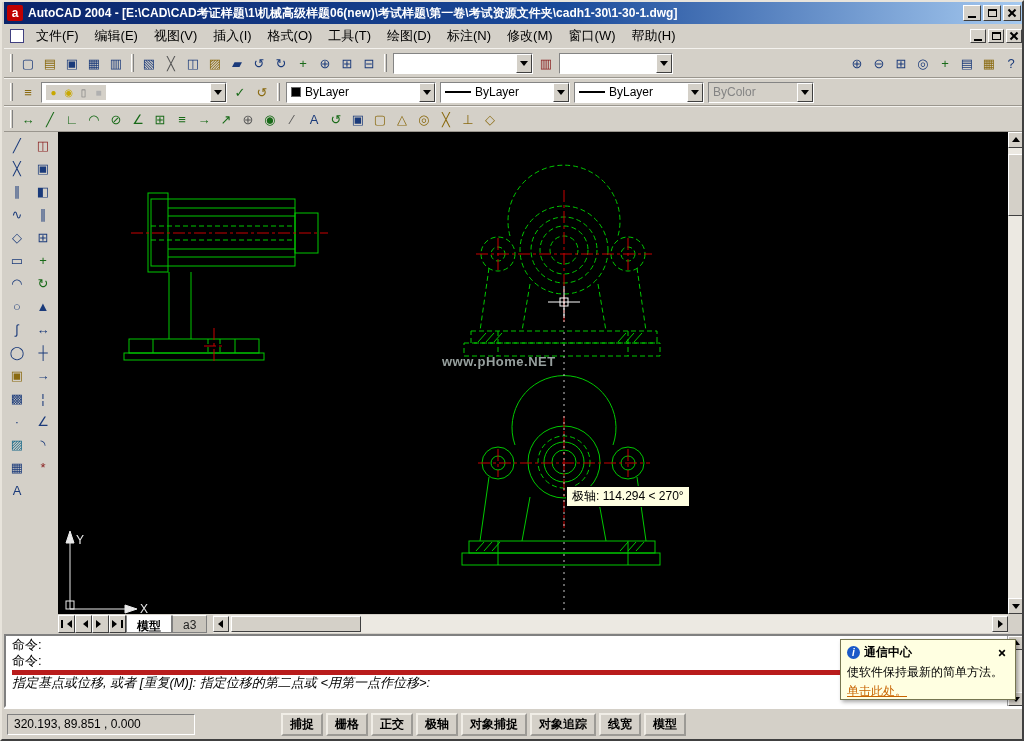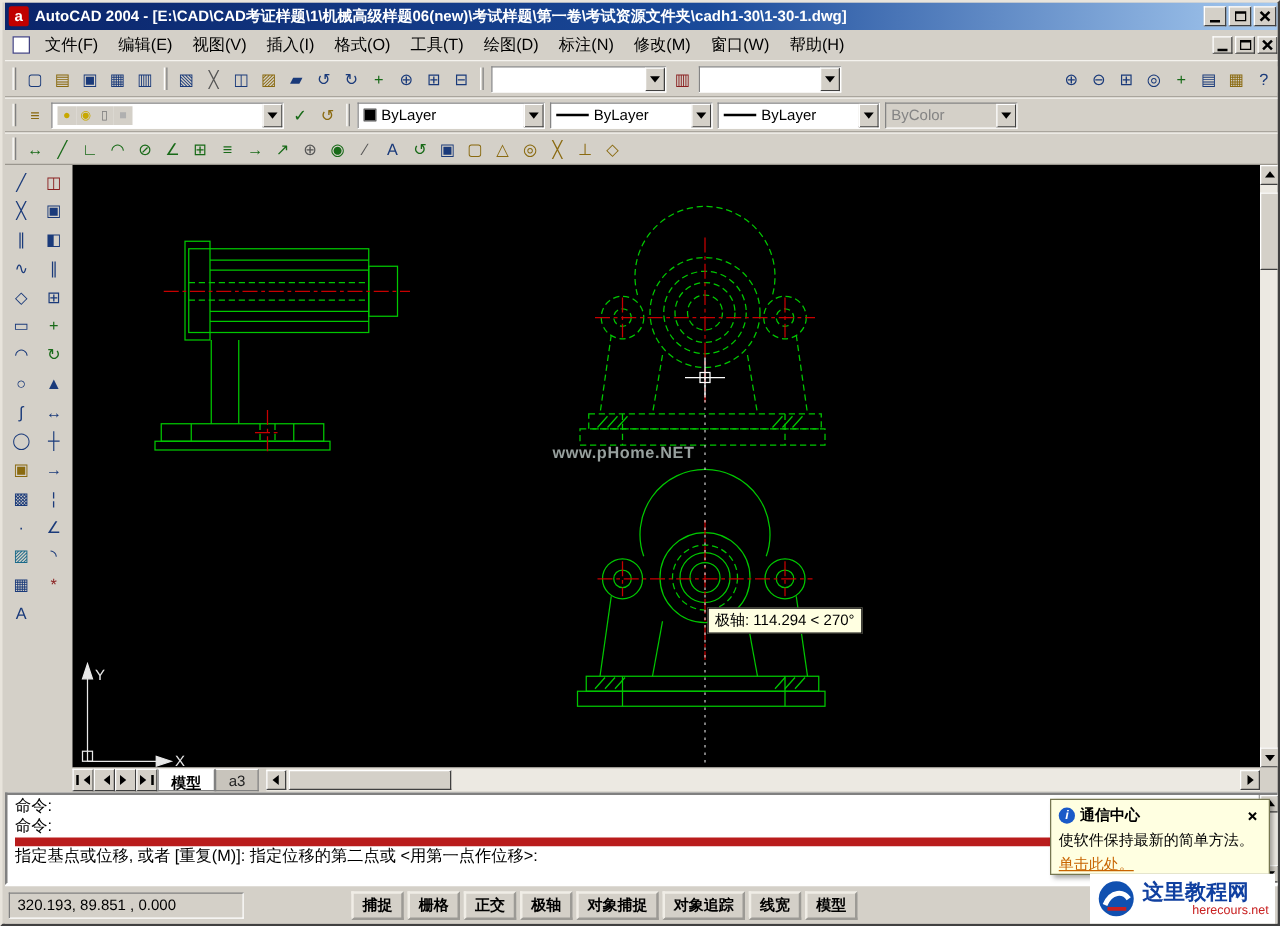--- a/index.html
+++ b/index.html
@@ -89,21 +89,21 @@
   .hscroll { flex:1; margin-left:6px; display:flex; align-items:center; background:#ece9e2; height:18px; margin-top:1px; }
   .htrack { flex:1; position:relative; height:16px; }
   .hthumb { position:absolute; left:2px; top:0; width:130px; height:16px; background:#d4d0c8;
             border:1px solid; border-color:#fff #404040 #404040 #fff; }
 
   
   .cmdwin { position:absolute; left:2px; top:632px; width:1020px; height:74px; background:#fff;
             border:2px solid; border-color:#808080 #fff #fff #808080; font-size:13px; }
   .cmdlines { padding:1px 6px; }
   .cmdline { height:16px; line-height:16px; white-space:pre; color:#000; }
-  .cmdlines .cmdline:last-child { border-top:7px solid #b91c1c; margin-top:1px; }
+  .cmdlines .cmdline:last-child { border-top:5px solid #b91c1c; margin-top:1px;font-style:italic; }
   .cmdscroll { position:absolute; right:0; top:0; width:15px; height:100%; background:#ece9e2;
                border-left:1px solid #a0a0a0; }
   .cmdscroll .sbtn { width:15px; height:14px; }
   .cmdscroll .down { position:absolute; bottom:0; }
 
   
   .statusbar { position:absolute; left:2px; top:706px; width:1020px; height:31px; background:#d4d0c8;
                display:flex; align-items:center; border-top:1px solid #fff; padding:0 3px; }
   .coords { width:188px; height:21px; border:1px solid; border-color:#808080 #fff #fff #808080;
             display:flex; align-items:center; padding-left:6px; font-size:12px; margin-right:86px; }
@@ -536,25 +536,14 @@
       <span class="info-icon">i</span>
       <span class="notif-title">通信中心</span>
       <span class="notif-close">
           <span class="glyph-close small"></span>
         </span>
     </div>
     <div class="notif-body">使软件保持最新的简单方法。</div>
     <a class="notif-link">单击此处。</a>
   </div>
 
-  <div class="sitelogo">
-    <svg width="32" height="32" viewBox="0 0 32 32">
-      <circle cx="16" cy="16" r="14" fill="#1050b0"></circle>
-      <path d="M7,21 C12,9 22,10 26,16" stroke="#ffffff" stroke-width="4" fill="none"></path>
-      <path d="M9,24 L24,24" stroke="#c82020" stroke-width="3" fill="none"></path>
-    </svg>
-    <div class="logotext">
-      <div class="logoname">这里教程网</div>
-      <div class="logodomain">herecours.net</div>
-    </div>
-  </div>
 
 </div>
 
 </body></html>

